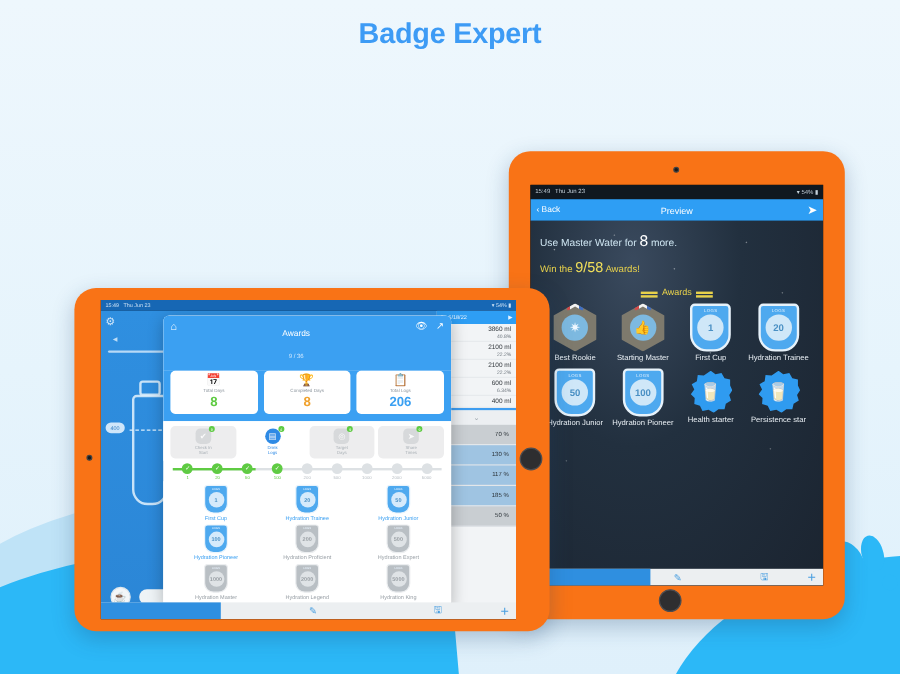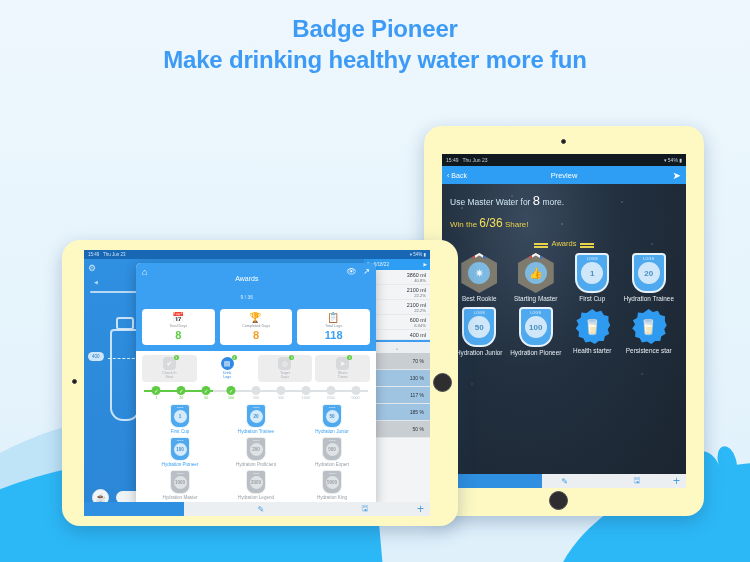--- a/index.html
+++ b/index.html
@@ -49,21 +49,21 @@
     font-weight: bold; line-height: 1.28;
     letter-spacing: -0.2px;
     z-index: 5;
   }
   .headline .l1 { font-size: 24px; display: block; }
   .headline .l2 { font-size: 24px; display: block; }
 
   
   .tablet {
     position: absolute;
-    background: #fef9c3;
+    background: #f97316;
     border-radius: 18px;
     box-shadow: 0 6px 18px rgba(30,70,110,0.28);
     z-index: 3;
   }
   .tablet .screen {
     position: absolute; overflow: hidden; background: #000;
   }
   .cam {
     position: absolute; width: 5px; height: 5px; border-radius: 50%;
     background: #1a1a1c; border: 1px solid #444;
@@ -356,22 +356,21 @@
 
 <div class="wave-light"></div>
 <div class="wave-main"></div>
 <div class="wave-right"></div>
 <div class="splash sp1"></div>
 <div class="splash sp2"></div>
 <div class="splash sp3"></div>
 <div class="splash sp4"></div>
 
 <div class="headline">
-  <span class="l1">Badge Pioneer</span>
-  <span class="l2">Make drinking healthy water more fun</span>
+  <span class="l1">Badge Expert</span>
 </div>
 
 <div class="tablet" id="tablet-right">
   <div class="cam"></div>
   <div class="homebtn"></div>
   <div class="screen">
 
     <div class="r-status">
       <span class="left">
         <span>15:49</span>
@@ -391,21 +390,21 @@
       </span>
       <span class="title">Preview</span>
       <span class="send">➤</span>
     </div>
 
     <div class="r-body">
       <div class="r-line1">
         <span>Use Master Water for </span><span class="big">8</span><span> more.</span>
       </div>
       <div class="r-line2">
-        <span>Win the </span><span class="big">6/36</span><span> Share!</span>
+        <span>Win the </span><span class="big">9/58</span><span> Awards!</span>
       </div>
 
       <div class="r-awards-hd">
         <span class="dash"></span>
         <span>Awards</span>
         <span class="dash"></span>
       </div>
 
       <div class="badge-grid-r" id="rbadges">
           <div class="bcell">
@@ -570,21 +569,21 @@
               <div class="num" style="color:#5fcb43">8</div>
             </div>
             <div class="stat">
               <div class="ico">🏆</div>
               <div class="cap">Completed Days</div>
               <div class="num" style="color:#f0a22e">8</div>
             </div>
             <div class="stat">
               <div class="ico">📋</div>
               <div class="cap">Total Logs</div>
-              <div class="num" style="color:#3ba0f2">118</div>
+              <div class="num" style="color:#3ba0f2">206</div>
             </div>
           </div>
         <div class="tabs-row" id="tabsrow">
             <div class="tab-chip">
               <div class="tico">✔<span class="dot">9</span></div>
               <div class="tl1">Check In</div>
               <div class="tl2">Start</div>
             </div>
             <div class="tab-chip active">
               <div class="tico">▤<span class="dot">4</span></div>

